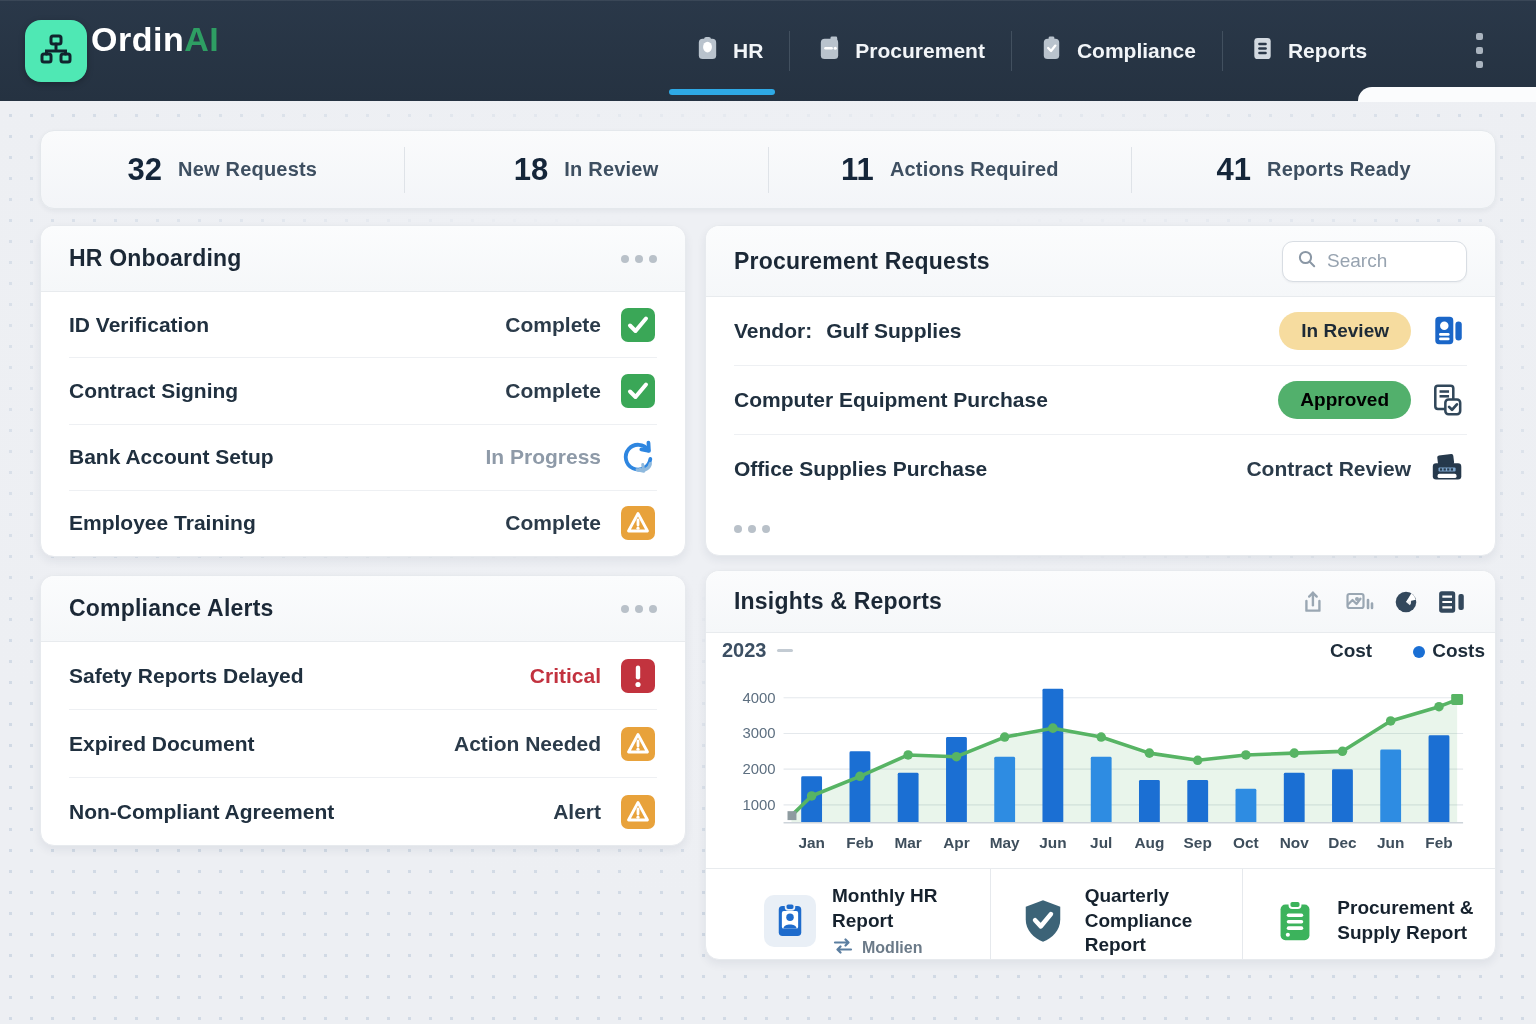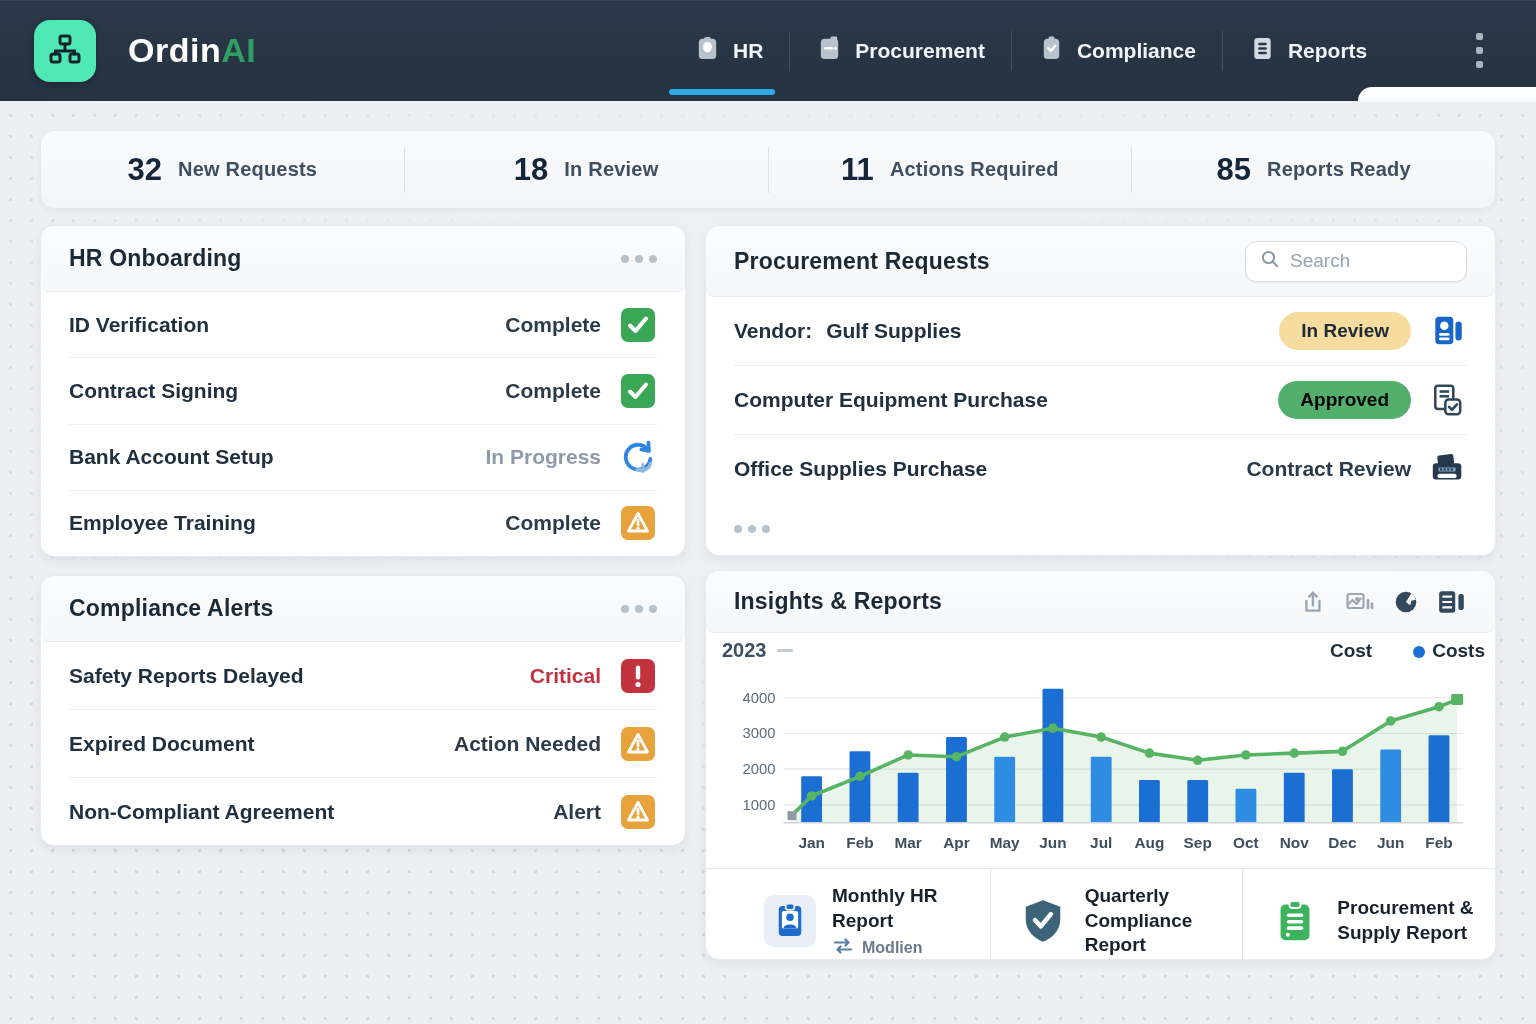--- a/index.html
+++ b/index.html
@@ -14,21 +14,21 @@
     position:relative; color:#1c2a38;
   }
 
   
   .navbar {
     position:absolute; left:0; top:0; width:1536px; height:101px;
     background:linear-gradient(180deg,#2a3849 0%,#253241 100%);
     display:flex; align-items:center;
     box-shadow:0 1px 0 rgba(255,255,255,.08) inset;
   }
-  .brand { display:flex; align-items:center; gap:32px; margin-left:34px; }
+  .brand { display:flex; gap:4px; margin-left:25px; }
   .brand-badge {
     width:62px; height:62px; border-radius:16px; background:#4fe8b4;
     display:flex; align-items:center; justify-content:center;
     box-shadow:0 2px 6px rgba(0,0,0,.25);
   }
   .brand-name { font-size:34px; font-weight:bold; color:#fff; letter-spacing:.5px; }
   .brand-name .accent { color:#2e9e63; }
 
   .nav-items { display:flex; align-items:center; gap:0; position:absolute; left:668px; top:0; height:101px; }
   .nav-item {
@@ -60,21 +60,21 @@
   
   .card {
     position:absolute; background:#fff; border-radius:14px;
     border:1px solid #e7eaee;
     box-shadow:0 4px 10px rgba(30,45,65,.07);
     display:flex; flex-direction:column; overflow:hidden;
   }
   .card-header {
     display:flex; align-items:center; justify-content:space-between;
     padding:0 28px; background:linear-gradient(180deg,#fbfcfd,#f5f7f9);
-    border-bottom:1px solid #e8ebee; flex:0 0 auto;border-radius:8px;
+    border-bottom:1px solid #e8ebee; flex:0 0 auto;
   }
   .card-title { font-size:23px; font-weight:bold; color:#1b2836; letter-spacing:.2px; }
   .dots3 { display:flex; gap:6px; cursor:pointer; padding:6px 0; }
   .dots3 i { width:8px; height:8px; border-radius:50%; background:#b9c1c9; display:block; }
 
   .card-hr        { left:40px;  top:225px; width:646px; height:332px; }
   .card-proc      { left:705px; top:225px; width:791px; height:331px; }
   .card-comp      { left:40px;  top:575px; width:646px; height:271px; }
   .card-insights  { left:705px; top:570px; width:791px; height:390px; }
   .card-hr .card-header, .card-comp .card-header { height:66px; }
@@ -93,21 +93,21 @@
   .row-status.muted { color:#8e9aa8; font-weight:600; }
   .row-status.critical { color:#c2323f; font-weight:bold; }
   .pill { font-size:19px; font-weight:bold; padding:8px 22px; border-radius:999px; }
   .pill.amber { background:#f6dc9f; color:#1d2a36; }
   .pill.green { background:#52b06c; color:#000000; }
   .status-icon { width:38px; height:38px; flex:0 0 auto; display:flex; align-items:center; justify-content:center; }
   .ellipsis-row { height:52px; display:flex; align-items:center; flex:0 0 auto; }
 
   
   .search-box {
-    display:flex; align-items:center; gap:10px; width:222px; height:41px;
+    display:flex; align-items:center; gap:10px; width:185px; height:41px;
     background:#fff; border:1px solid #d8dde3; border-radius:11px; padding:0 14px;
     box-shadow:0 1px 2px rgba(30,45,65,.05);
   }
   .search-box input {
     border:none; outline:none; width:100%; font-size:19px; color:#42525f;
     font-family:"Liberation Sans",sans-serif; background:transparent;
   }
   .search-box input::placeholder { color:#97a3b0; }
 
   
@@ -208,21 +208,21 @@
       <span class="stat-value">18</span>
                  <span class="stat-label">In Review</span>
     </div>
     <span class="stat-sep"></span>
     <div class="stat">
       <span class="stat-value">11</span>
                  <span class="stat-label">Actions Required</span>
     </div>
     <span class="stat-sep"></span>
     <div class="stat">
-      <span class="stat-value">85</span>
+      <span class="stat-value">41</span>
                  <span class="stat-label">Reports Ready</span>
     </div>
   </section>
 
 <section class="card card-hr">
   <div class="card-header">
     <span class="card-title">HR Onboarding</span>
     <span class="dots3">
         <i></i>
         <i></i>

